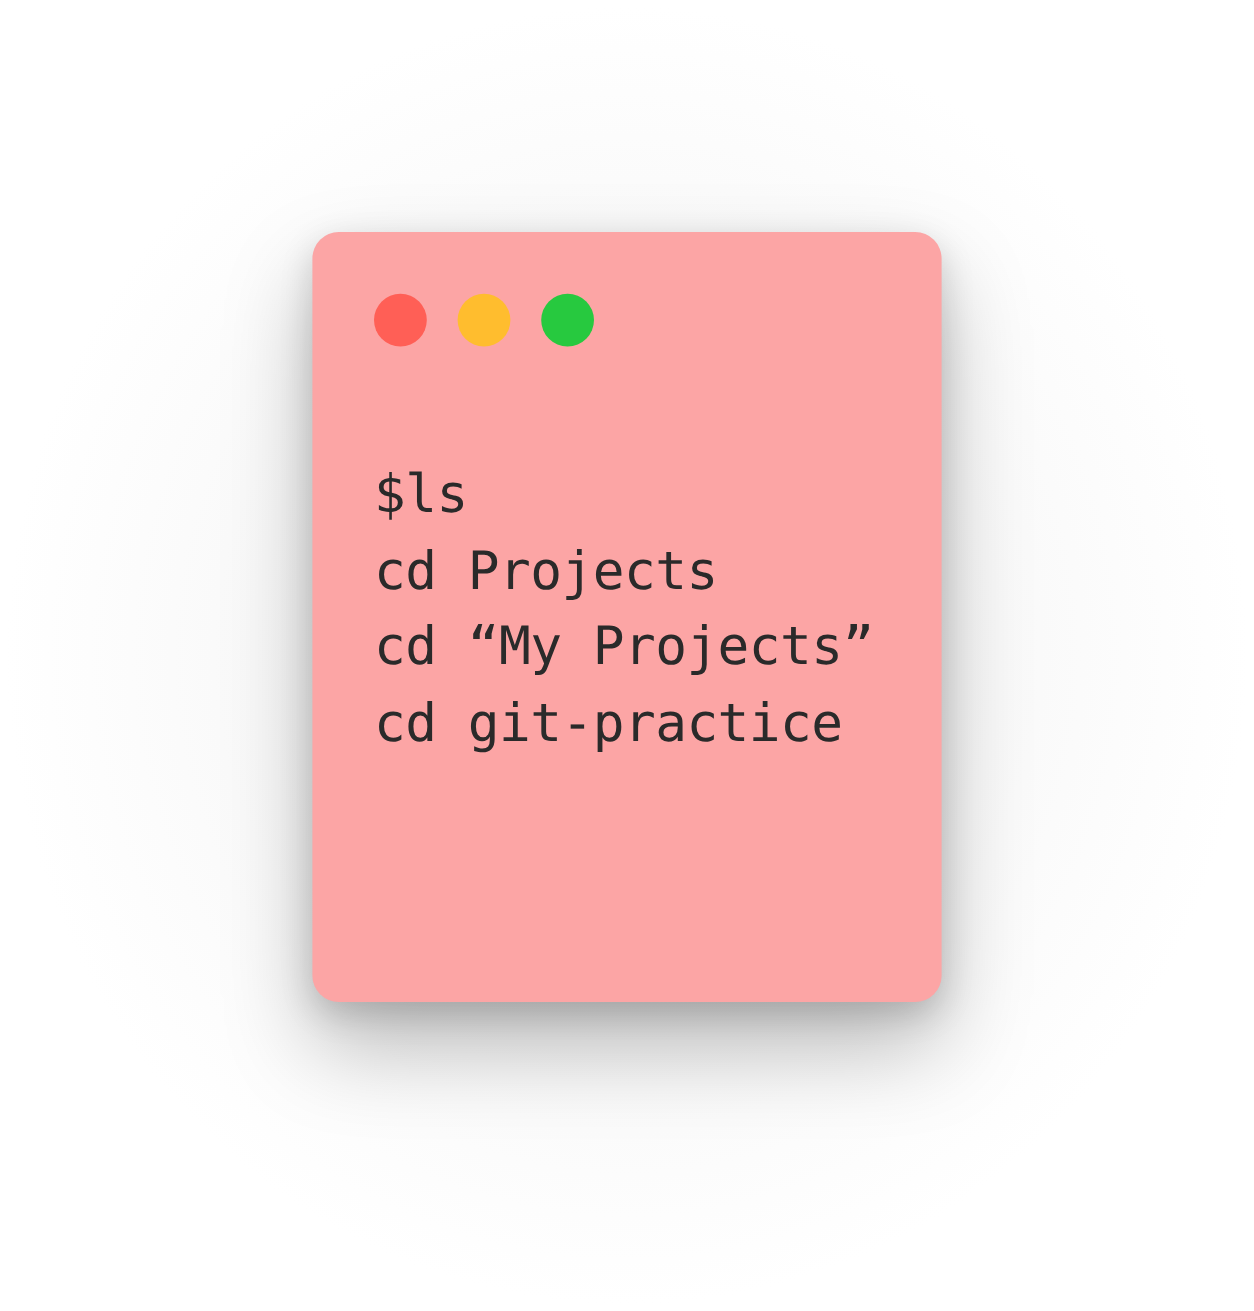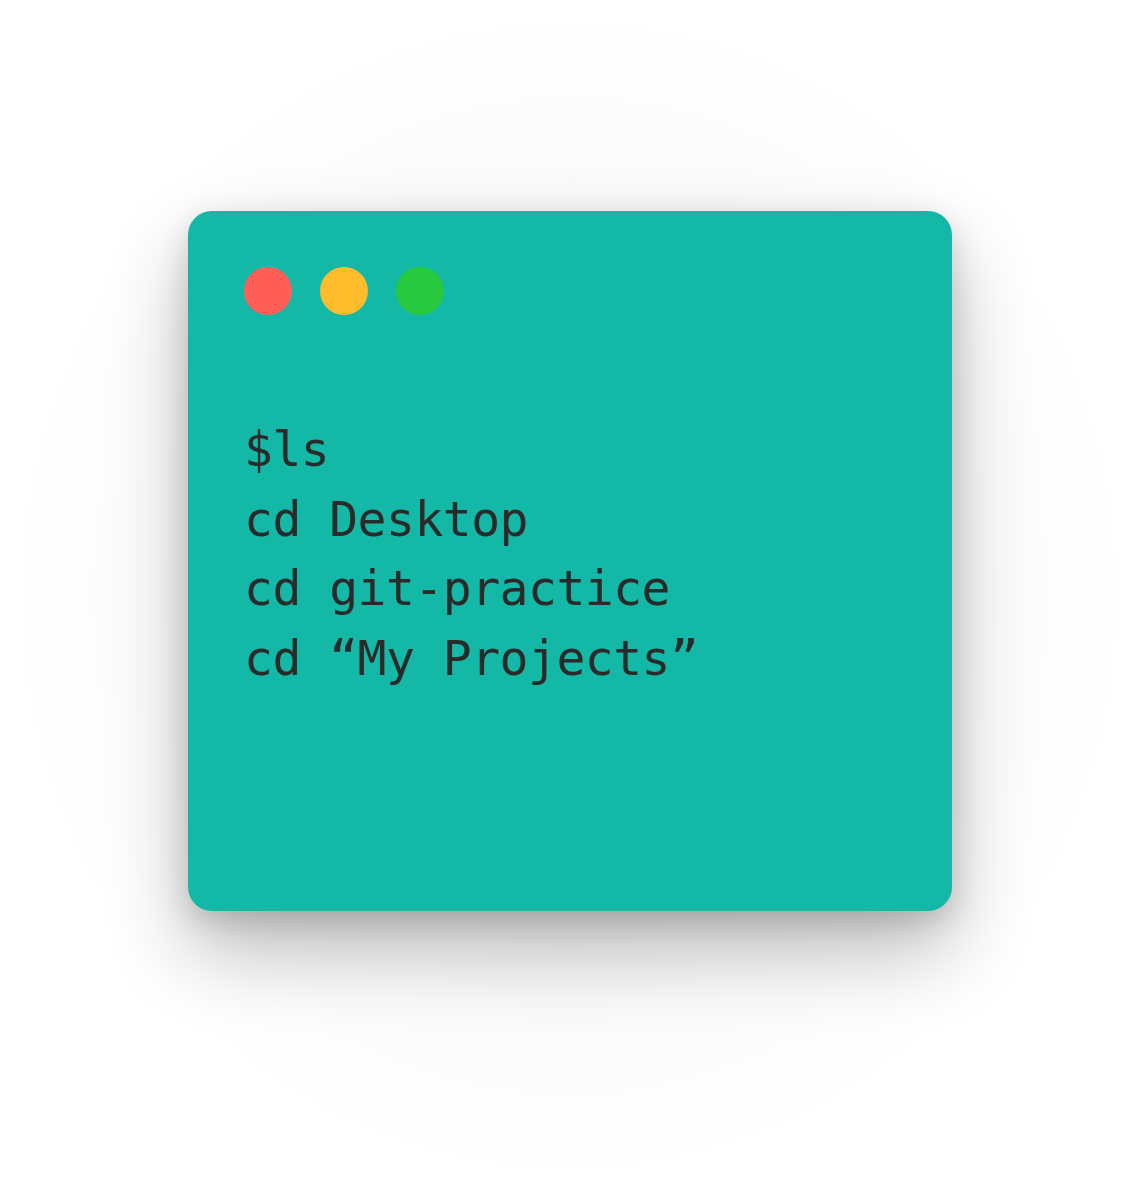--- a/index.html
+++ b/index.html
@@ -12,23 +12,23 @@
       width: 1140px;
       height: 1192px;
       background: radial-gradient(ellipse at center, #f0f0f0 0%, #ffffff 70%);
       display: flex;
       align-items: center;
       justify-content: center;
       font-family: "SF Mono", "Monaco", "Menlo", "Consolas", monospace;
     }
     
     .terminal-window {
-      width: 764px;
+      width: 572px;
       height: 700px;
-      background: #14b8a6;
+      background: #fca5a5;
       border-radius: 24px;
       box-shadow: 0 40px 80px rgba(0, 0, 0, 0.25), 0 10px 30px rgba(0, 0, 0, 0.15);
       padding: 56px;
       position: relative;
       margin-top: -70px;
     }
     
     .window-controls {
       display: flex;
       gap: 28px;
@@ -68,17 +68,17 @@
 <body>
 
 <div class="terminal-window">
   <div class="window-controls">
     <div class="control-dot control-close"></div>
     <div class="control-dot control-minimize"></div>
     <div class="control-dot control-maximize"></div>
   </div>
   <div class="terminal-content">
     <div class="terminal-line">$ls</div>
-    <div class="terminal-line">cd Desktop</div>
+    <div class="terminal-line">cd Projects</div>
+    <div class="terminal-line">cd “My Projects”</div>
     <div class="terminal-line">cd git-practice</div>
-    <div class="terminal-line">cd “My Projects”</div>
   </div>
 </div>
 
 </body></html>

